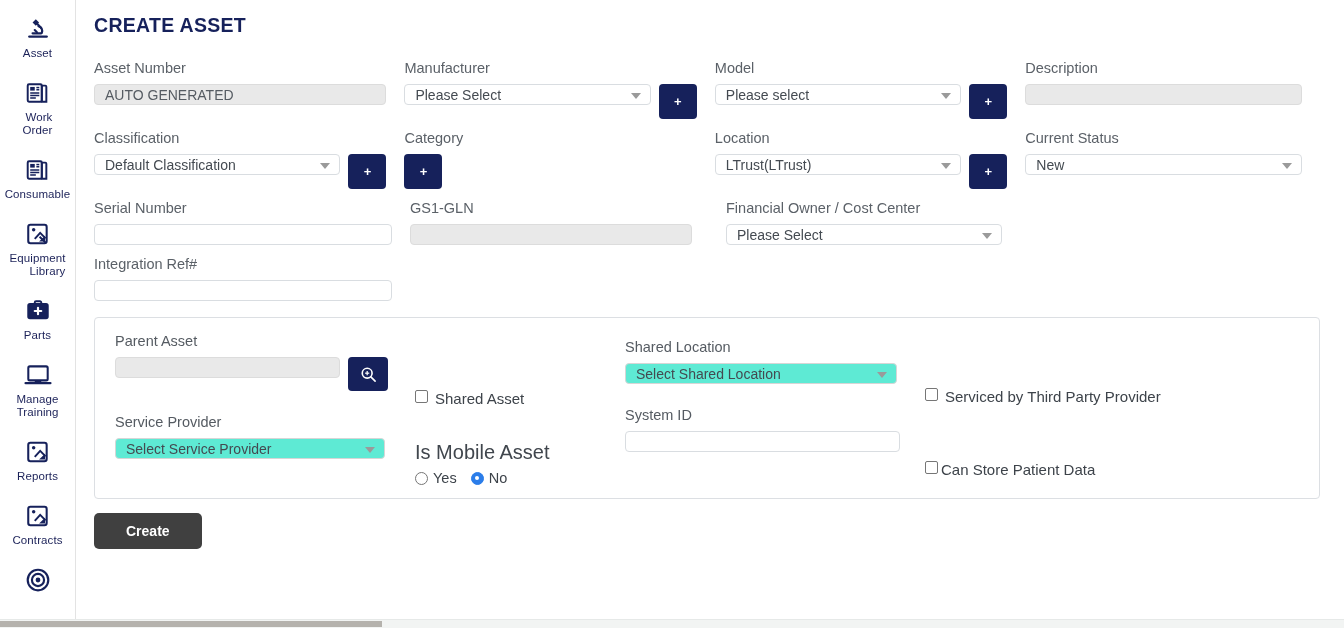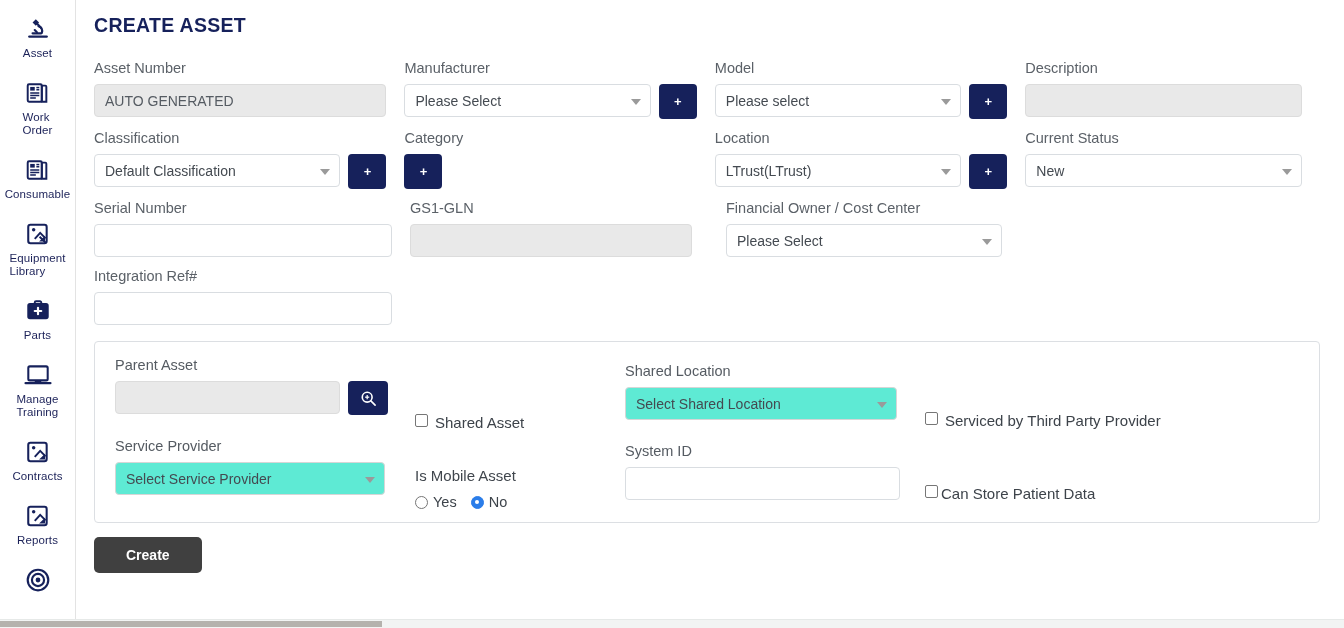--- a/index.html
+++ b/index.html
@@ -41,21 +41,21 @@
     width: 30px; height: 30px;
     display: flex; align-items: center; justify-content: center;
     color: #1b2158;
   }
   .nav-icon svg { display: block; }
   .nav-label {
     margin-top: 3px;
     font-size: 11.5px;
     line-height: 13px;
     color: #1b2158;
-    text-align: left;
+    text-align: right;
     letter-spacing: .1px;
     max-width: 72px;
   }
 
   
   .main {
     flex: 1 1 auto;
     height: 628px;
     position: relative;
     padding: 0 0 0 0;
@@ -90,21 +90,21 @@
     font-size: 14.5px;
     color: #5b6168;
     margin-bottom: 7px;
     line-height: 18px;
     white-space: nowrap;
   }
 
   .input-row { display: flex; align-items: flex-start; gap: 8px; }
 
   .ctl {
-    height: 33px;
+    height: 21px;
     border: 1px solid #d9dde1;
     border-radius: 4px;
     background: #fff;
     font-size: 14px;
     color: #444a51;
     padding: 0 10px;
     display: flex;
     align-items: center;
     font-family: "Liberation Sans", sans-serif;
     width: 100%;
@@ -358,33 +358,33 @@
 
     <div class="nav-item">
       <span class="nav-icon">
         <svg width="26" height="26" viewBox="0 0 24 24" fill="none" stroke="#16215b" stroke-width="1.9">
           <rect x="3" y="3.5" width="17" height="17" rx="2"></rect>
           <circle cx="8" cy="8" r="1.6" fill="#16215b" stroke="none"></circle>
           <path d="M19 16l-5-5-5 5.5" stroke-width="1.8"></path>
           <path d="M18.5 13.5v5.5h-5.5z" fill="#16215b" stroke="none"></path>
         </svg>
       </span>
-      <span class="nav-label">Contracts</span>
+      <span class="nav-label">Reports</span>
     </div>
 
     <div class="nav-item">
       <span class="nav-icon">
         <svg width="26" height="26" viewBox="0 0 24 24" fill="none" stroke="#16215b" stroke-width="1.9">
           <rect x="3" y="3.5" width="17" height="17" rx="2"></rect>
           <circle cx="8" cy="8" r="1.6" fill="#16215b" stroke="none"></circle>
           <path d="M19 16l-5-5-5 5.5" stroke-width="1.8"></path>
           <path d="M18.5 13.5v5.5h-5.5z" fill="#16215b" stroke="none"></path>
         </svg>
       </span>
-      <span class="nav-label">Reports</span>
+      <span class="nav-label">Contracts</span>
     </div>
 
     <div class="nav-item">
       <span class="nav-icon">
         <svg width="26" height="26" viewBox="0 0 24 24" fill="none" stroke="#16215b" stroke-width="2">
           <circle cx="12" cy="12" r="9.5"></circle>
           <circle cx="12" cy="12" r="5.6"></circle>
           <circle cx="12" cy="12" r="2.2" fill="#16215b" stroke="none"></circle>
         </svg>
       </span>
@@ -546,21 +546,21 @@
         </div>
 
         <div class="p-col-b">
           <div style="height:52px"></div>
           <label class="check-line">
             <span class="cb"></span>
             <span>Shared Asset</span>
           </label>
 
           <div style="height:36px"></div>
-          <div class="p-label" style="margin-bottom:9px;font-size:15px;color:#40464d">Is Mobile Asset</div>
+          <div class="p-label" style="margin-bottom:9px;font-size:20px;color:#40464d">Is Mobile Asset</div>
           <div class="radio-group">
             <label class="radio-line">
               <span class="rb"></span>
               <span>Yes</span>
             </label>
             <label class="radio-line">
               <span class="rb checked"></span>
               <span>No</span>
             </label>
           </div>

